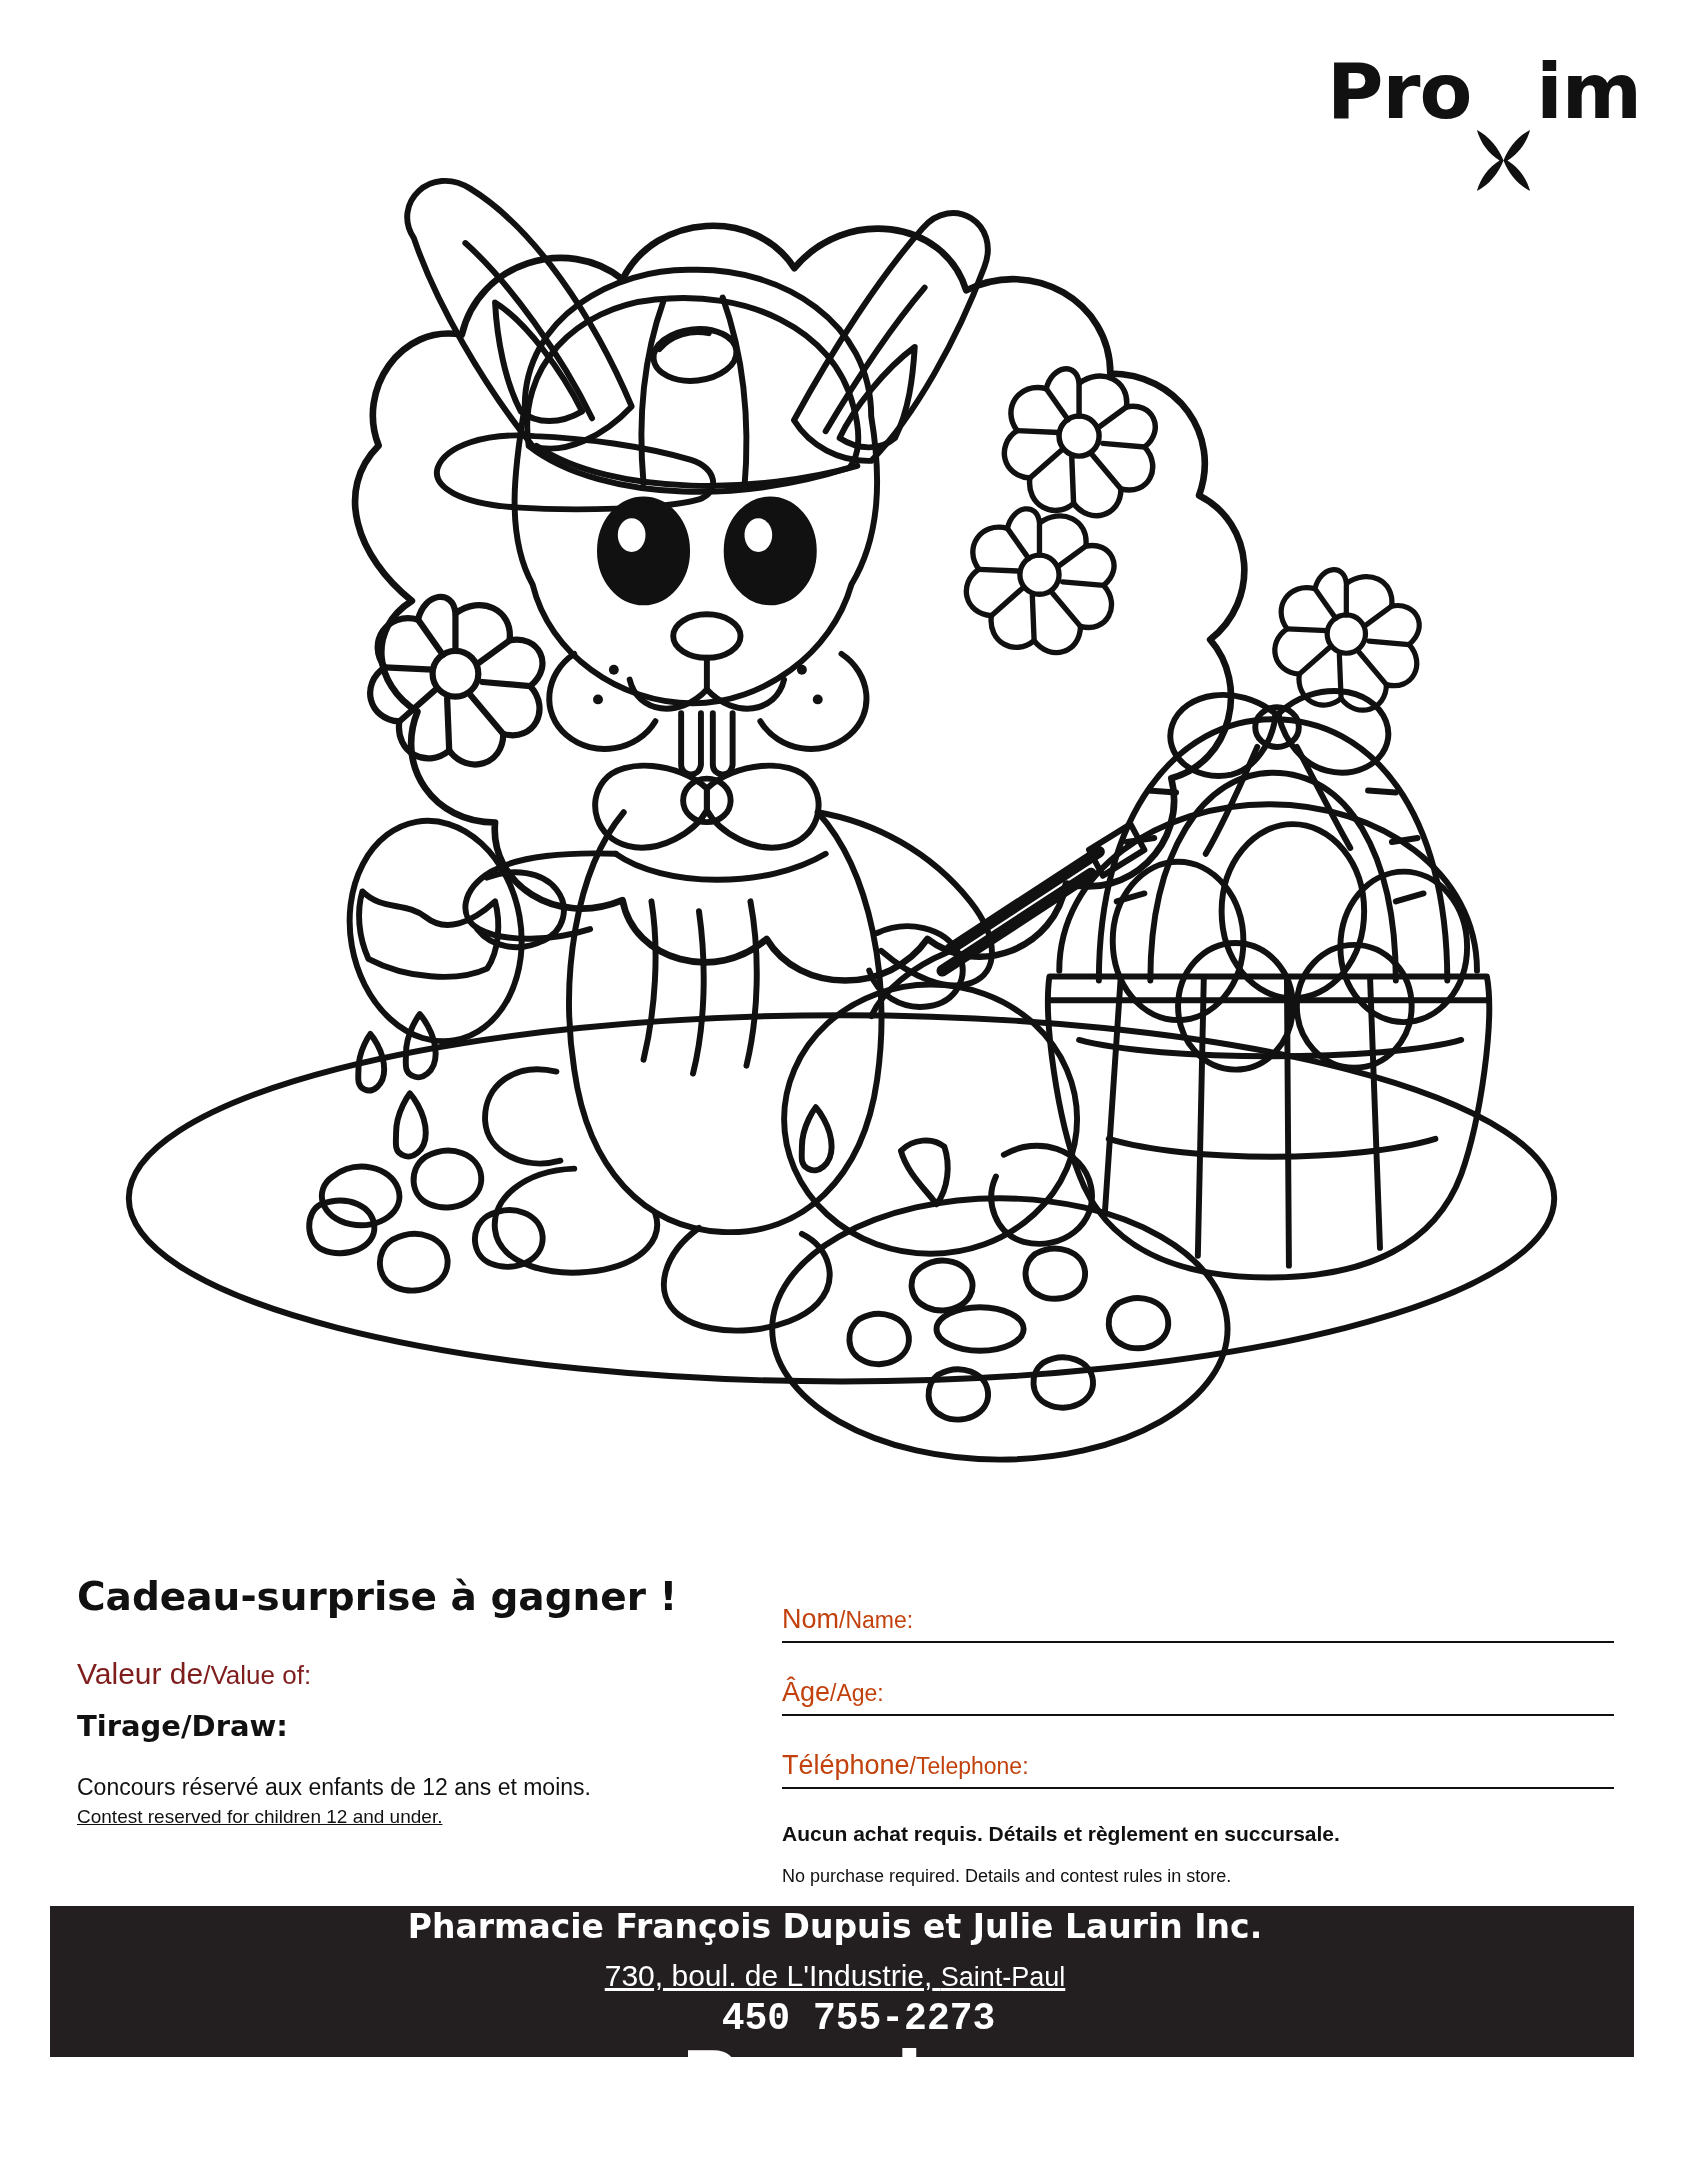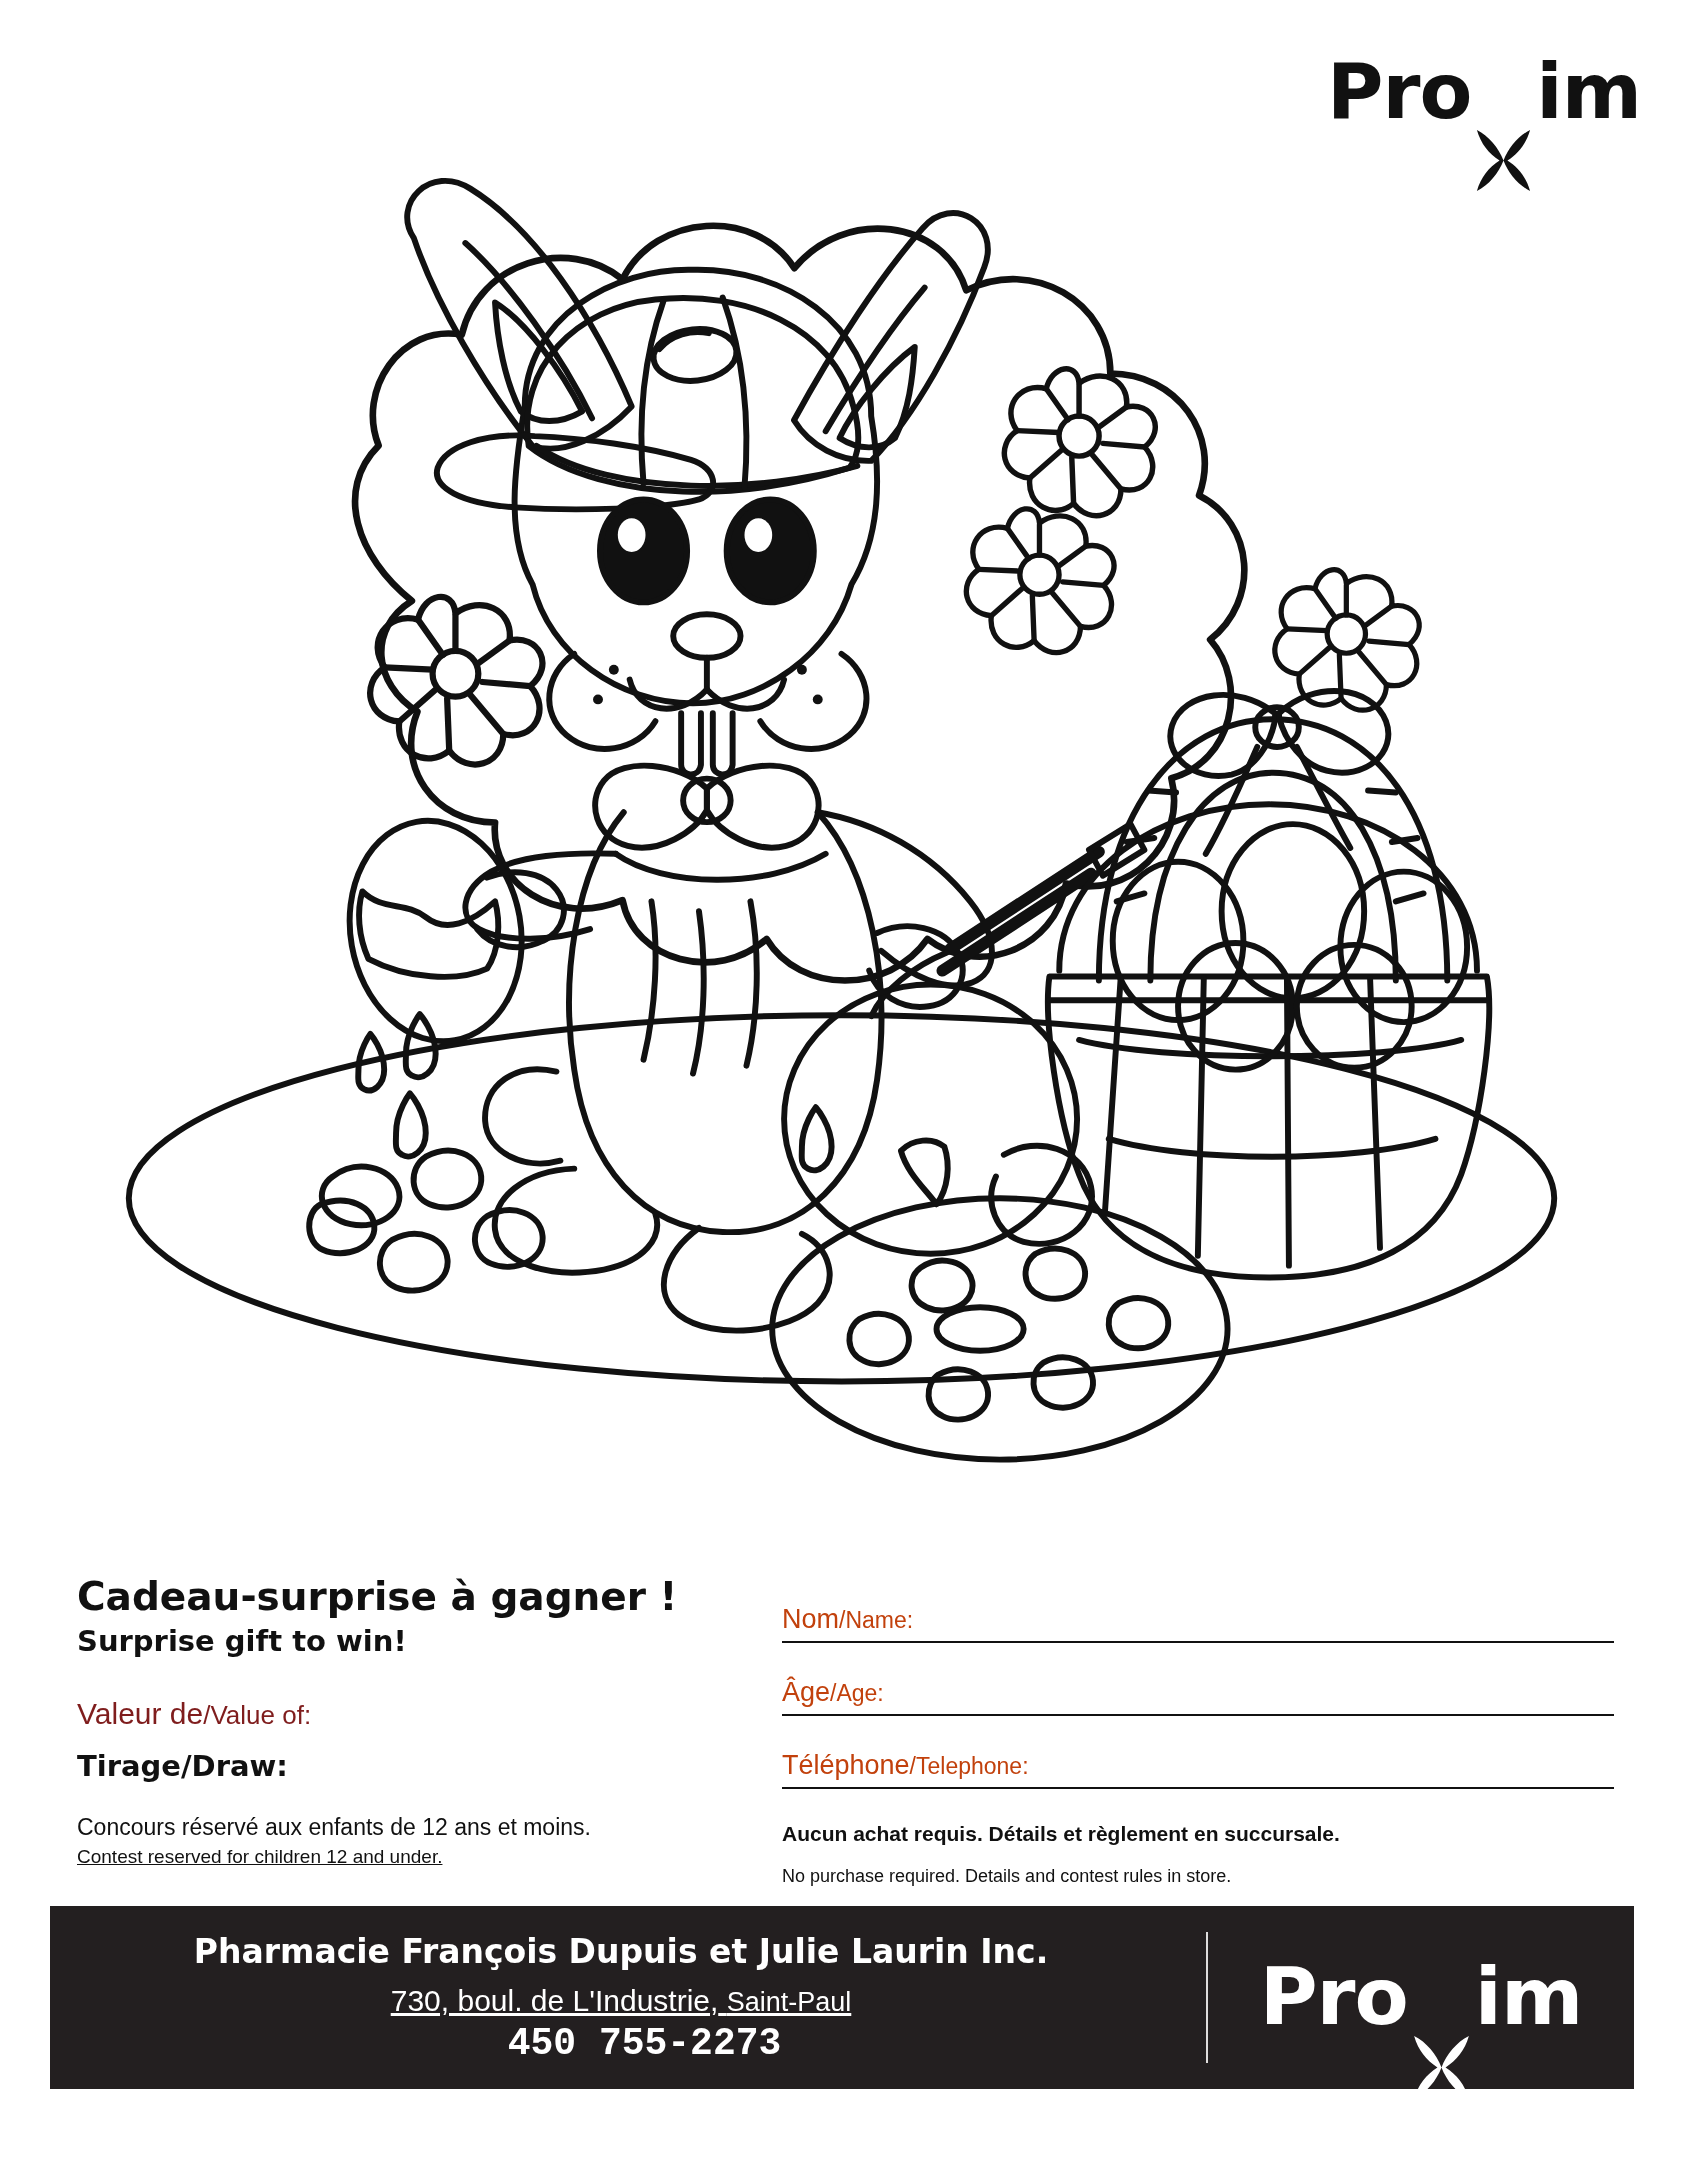--- a/index.html
+++ b/index.html
@@ -157,25 +157,26 @@
     line-height: 23px;
     color: #111;
   }
 
   
   .footer {
     position: absolute;
     left: 50px;
     top: 1906px;
     width: 1584px;
-    height: 183px;
+    height: 151px;
     background: #231f20;
     color: #ffffff;
     display: flex;
     align-items: center;
+    flex-direction: column;
   }
   .footer-text {
     flex: 1;
     text-align: center;
     padding-right: 14px;
   }
   .footer-name {
     font-family: "DejaVu Sans", sans-serif;
     font-weight: bold;
     font-size: 33px;
@@ -409,21 +410,20 @@
     <path d="M838 1268 C860 1256 886 1266 888 1286 C890 1308 862 1320 842 1310 C824 1302 824 1278 838 1268 Z"></path>
     <path d="M758 1212 C780 1200 806 1210 808 1230 C810 1252 782 1264 762 1254 C744 1246 744 1222 758 1212 Z"></path>
 
   </svg>
 </div>
 
 <div class="info">
 
   <div class="info-left">
     <div class="prize-title">Cadeau-surprise à gagner !</div>
-    <div class="prize-subtitle">Surprise gift to win!</div>
 
     <div class="value-line">
       <span>Valeur de</span><span class="small">/Value of:</span>
     </div>
 
     <div class="draw-line">
       <span>Tirage</span><span>/Draw:</span>
     </div>
 
     <div class="rules-fr">Concours réservé aux enfants de 12 ans et moins.</div>

